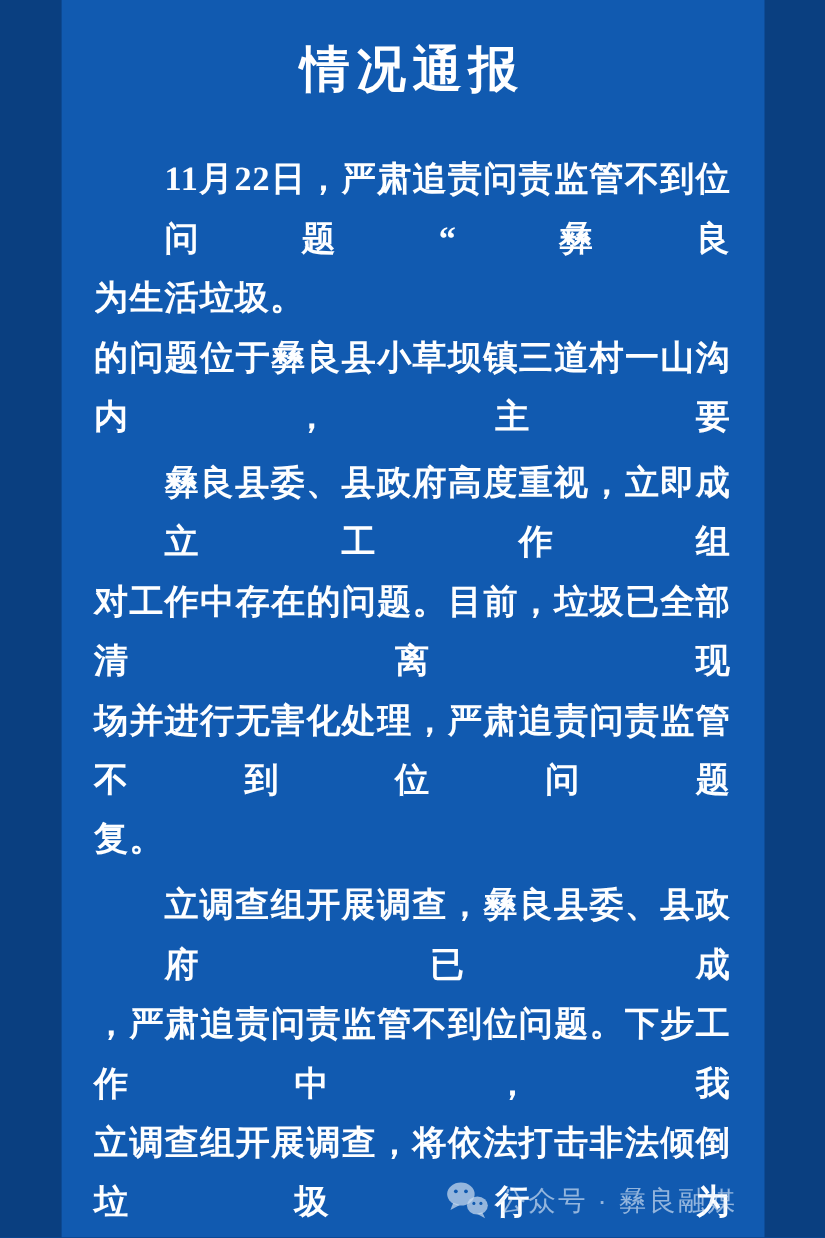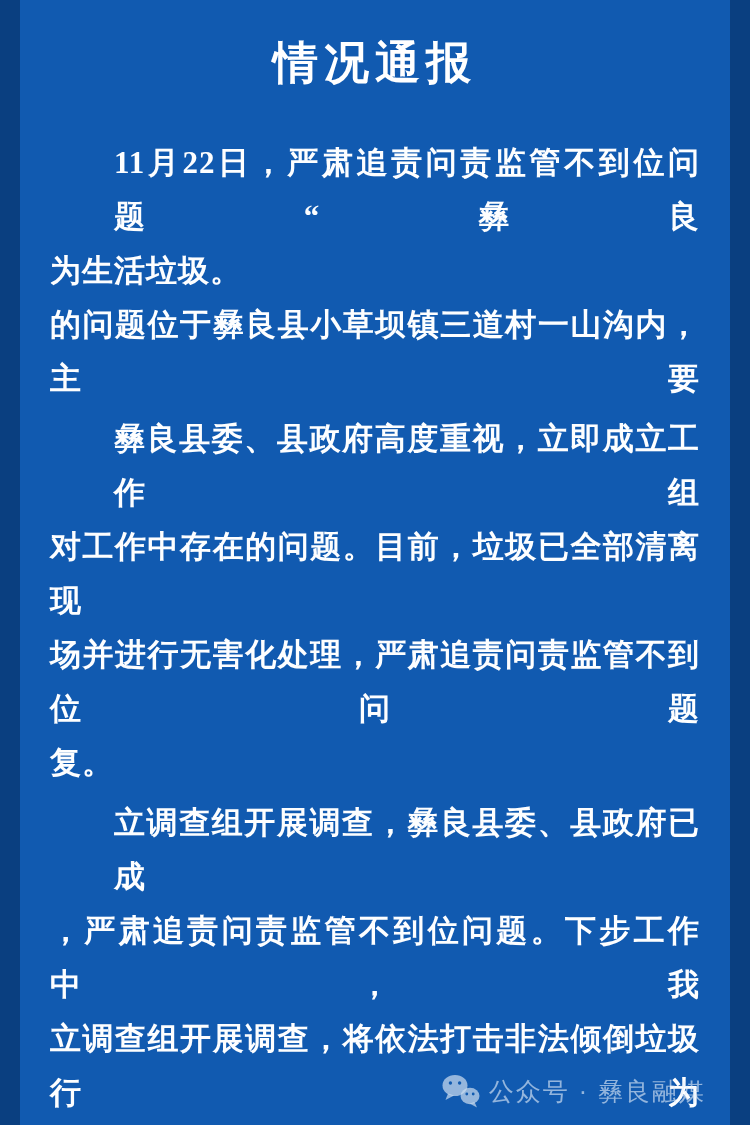--- a/index.html
+++ b/index.html
@@ -1,19 +1,19 @@
 <!DOCTYPE html>
 <html><head>
 <meta charset="utf-8">
 <style>
   * { margin: 0; padding: 0; box-sizing: border-box; }
   html, body { background: #0a3f80; }
   .page {
     position: relative;
-    width: 710px;
+    width: 639px;
     height: 1125px;
     margin: 0 auto;
     background: #115ab0;
     overflow: hidden;
     font-family: "Liberation Serif", "DejaVu Serif", serif;
     color: #ffffff;
   }
   .title {
     padding-top: 34px;
     text-align: center;

